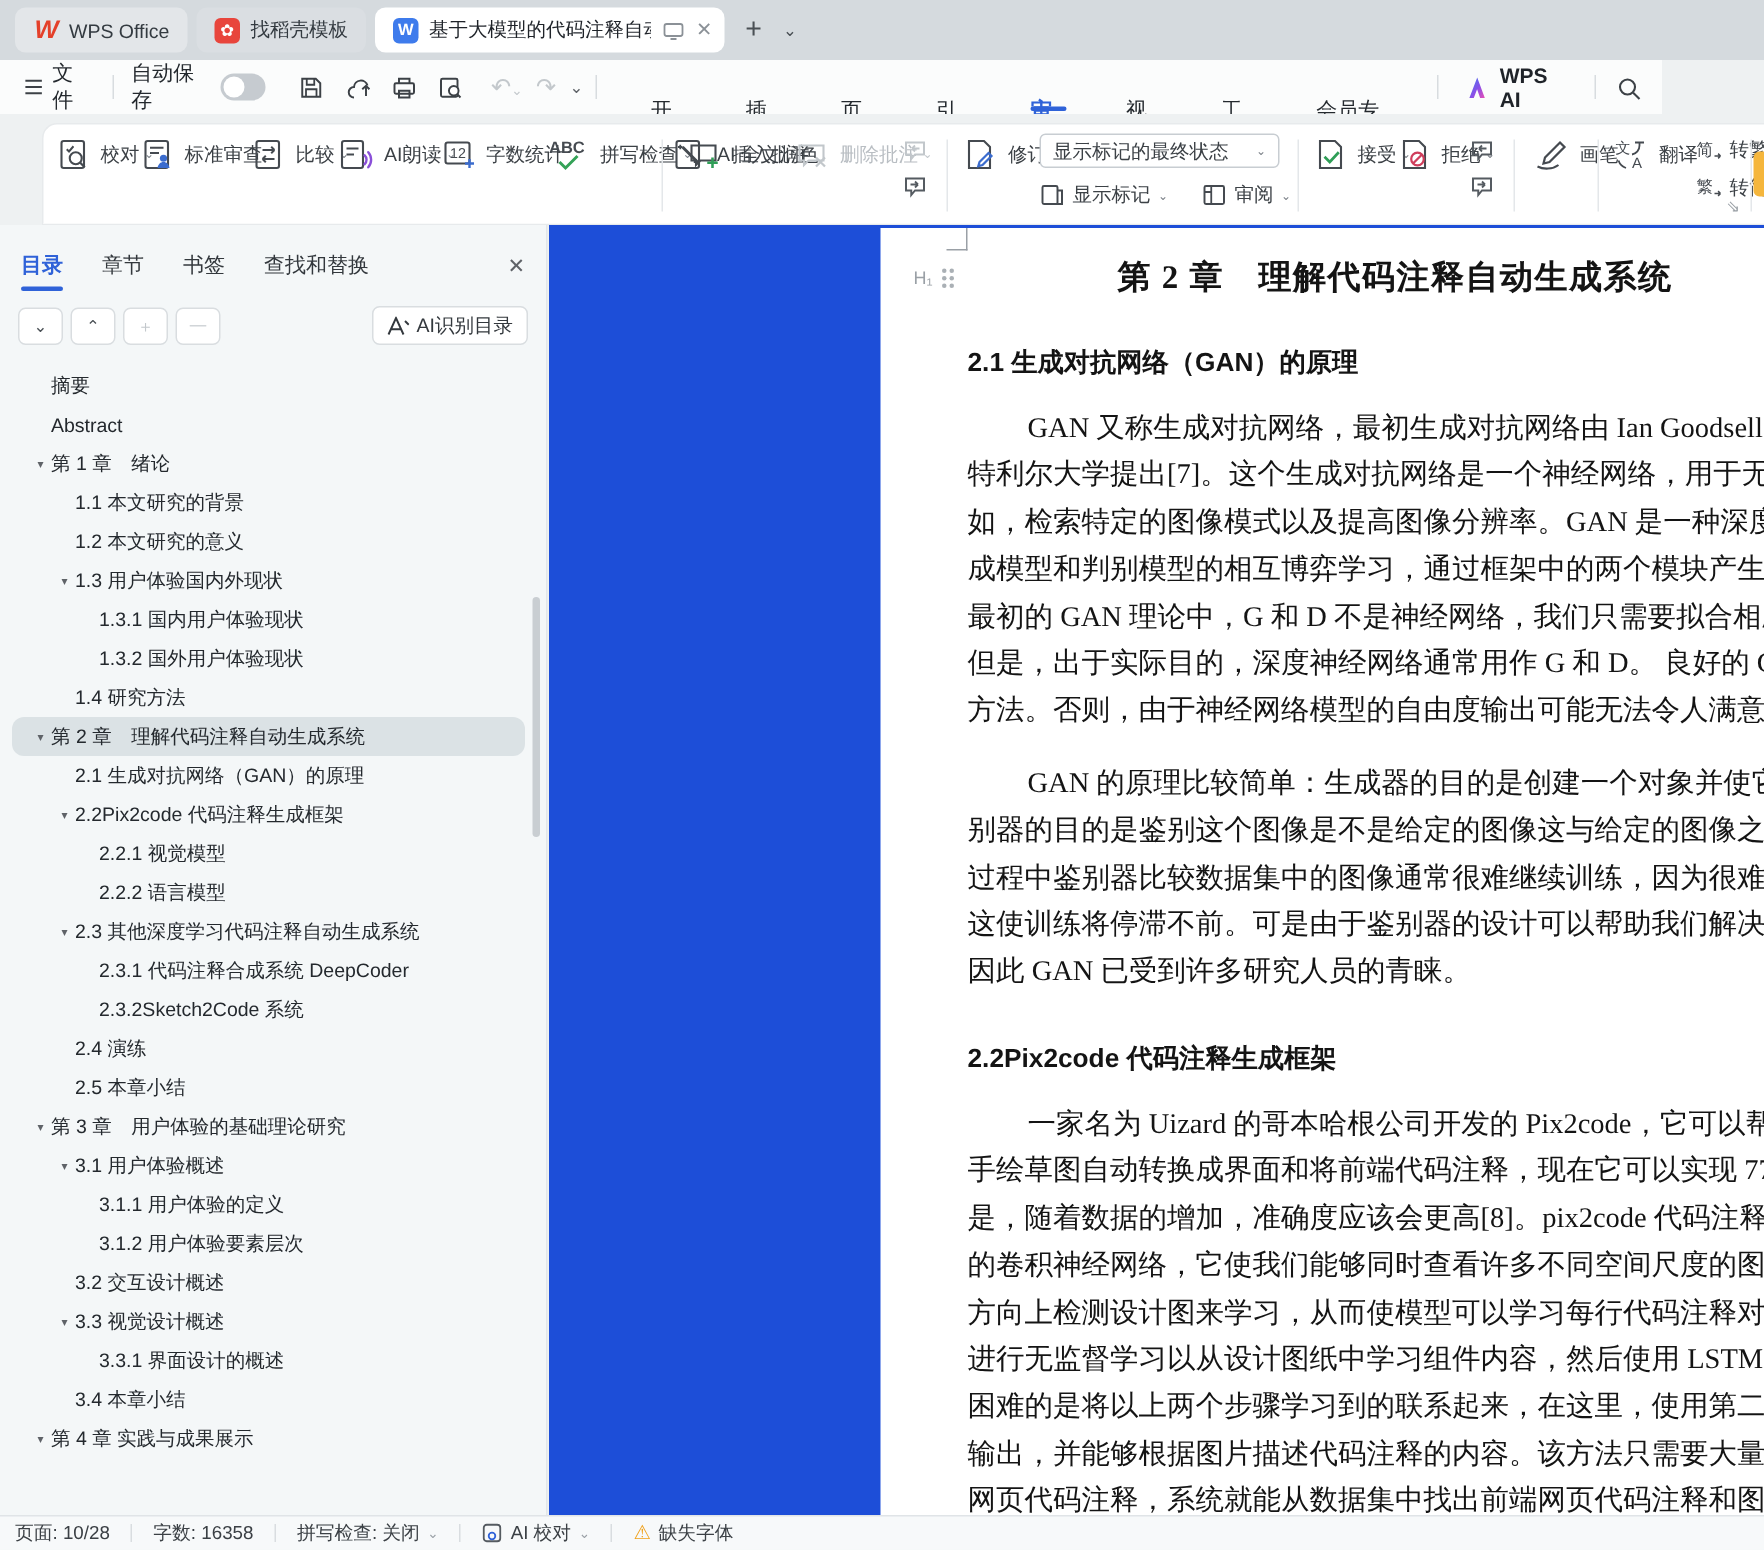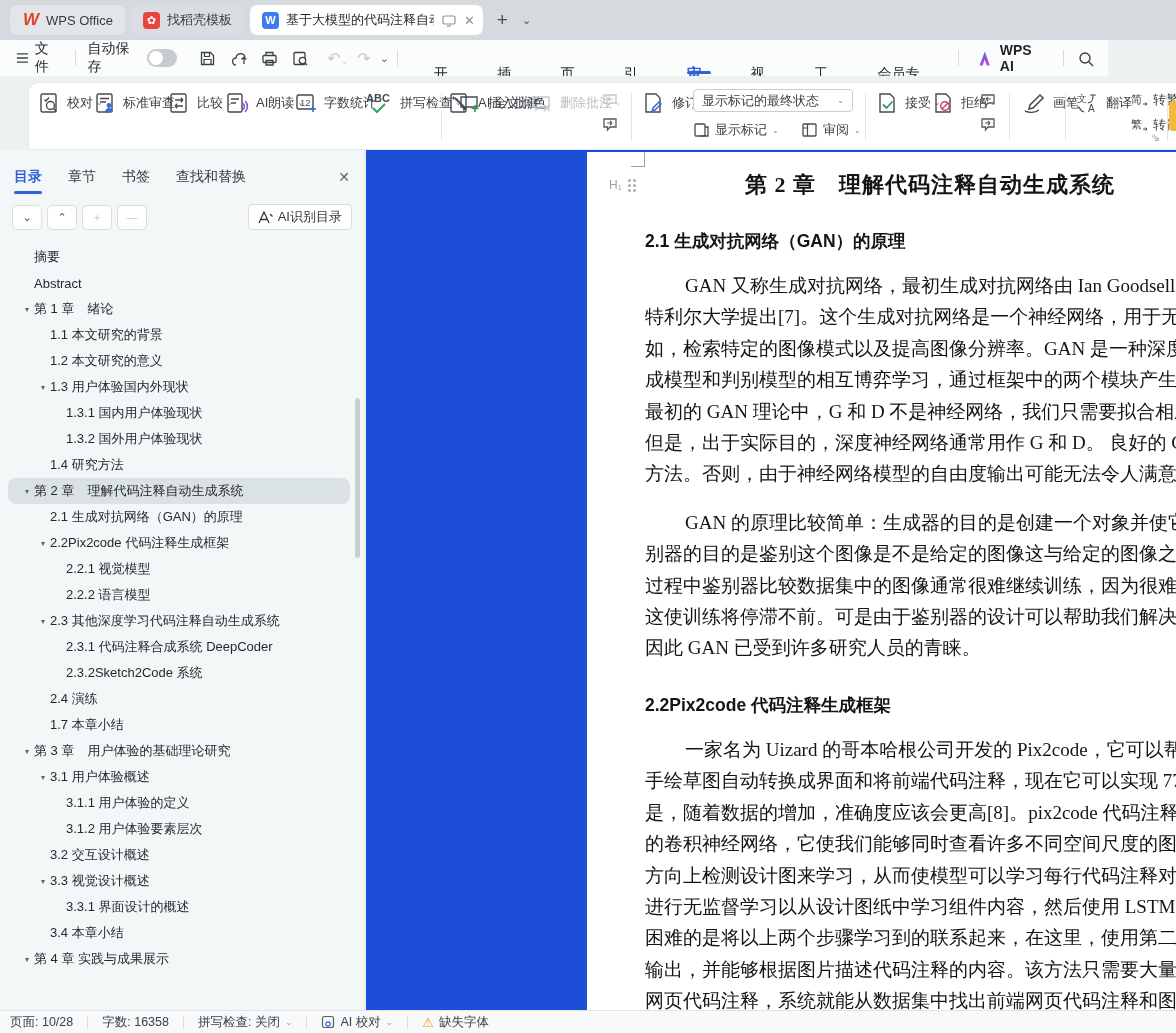--- a/index.html
+++ b/index.html
@@ -547,21 +547,21 @@
         <div class="toc-item lv2">
     <span class="tw"></span>
     <span class="tl">2.3.2Sketch2Code 系统</span>
   </div>
         <div class="toc-item lv1">
     <span class="tw"></span>
     <span class="tl">2.4 演练</span>
   </div>
         <div class="toc-item lv1">
     <span class="tw"></span>
-    <span class="tl">1.7 本章小结</span>
+    <span class="tl">2.5 本章小结</span>
   </div>
         <div class="toc-item lv0">
     <span class="tw">▾</span>
     <span class="tl">第 3 章　用户体验的基础理论研究</span>
   </div>
         <div class="toc-item lv1">
     <span class="tw">▾</span>
     <span class="tl">3.1 用户体验概述</span>
   </div>
         <div class="toc-item lv2">

